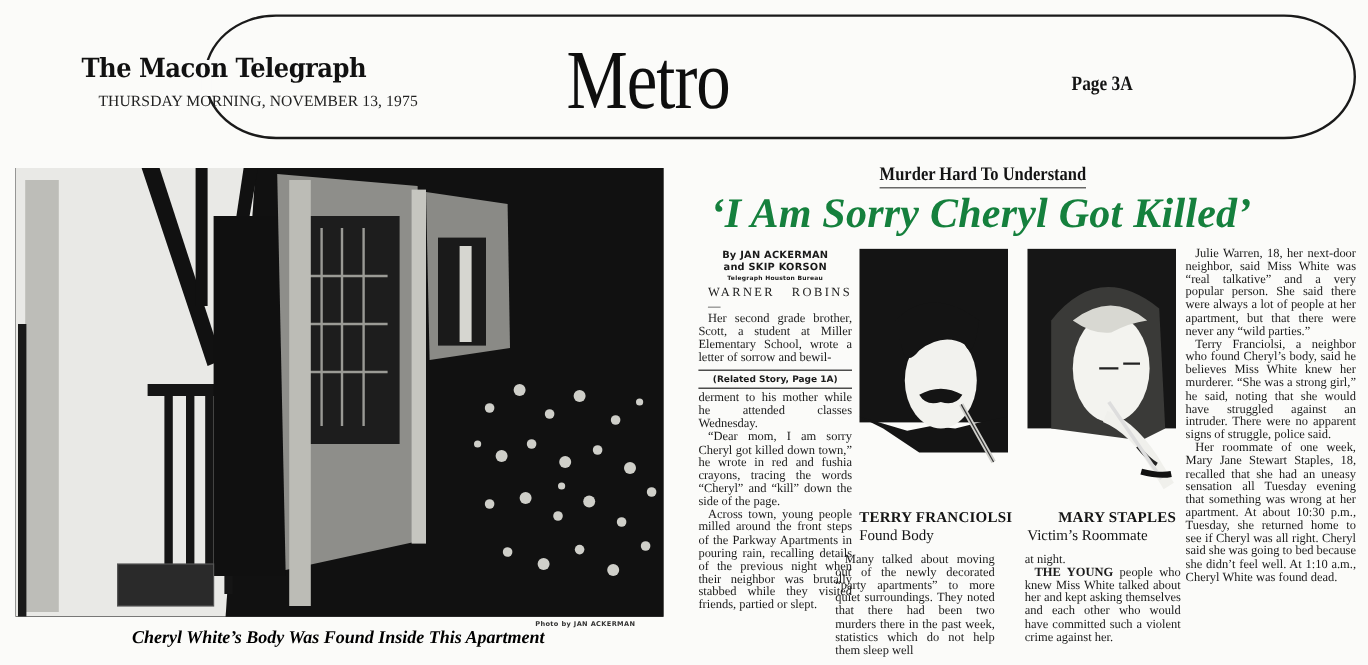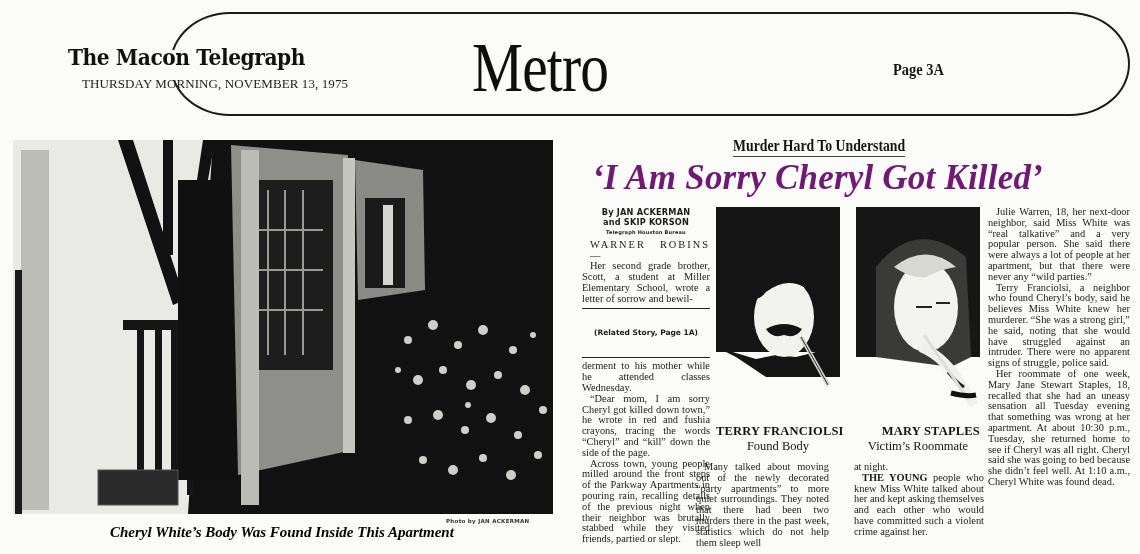--- a/index.html
+++ b/index.html
@@ -59,21 +59,21 @@
     
     .kicker {
       position: absolute; left: 733px; top: 137px;
       font-family: "Liberation Serif", serif; font-weight: bold; font-size: 16px;
       transform: scaleX(0.86); transform-origin: left; white-space: nowrap;
       border-bottom: 1px solid #444; padding-bottom: 1px;
     }
     .headline {
       position: absolute; left: 592px; top: 158px;
       font-family: "Liberation Serif", serif; font-style: italic; font-weight: bold;
-      font-size: 35px; white-space: nowrap; letter-spacing: 0.2px; color: #701a75;
+      font-size: 35px; white-space: nowrap; letter-spacing: 0.2px; color: #15803d;
     }
 
     
     .col {
       position: absolute; font-family: "Liberation Serif", serif;
       font-size: 10.4px; line-height: 10.8px; text-align: justify; color: #1a1a1a;
     }
     .col p { text-indent: 8px; }
     .col p.noindent { text-indent: 0; }
     .byline {
@@ -81,37 +81,37 @@
       line-height: 10px; text-align: center; letter-spacing: 0.2px;
     }
     .bureau {
       font-family: "DejaVu Sans", sans-serif; font-weight: bold; font-size: 5px;
       text-align: center; letter-spacing: 0.2px; margin-bottom: 2px;
     }
     .dateline { letter-spacing: 2px; }
     .related {
       border-top: 1px solid #222; border-bottom: 1px solid #222;
       font-family: "DejaVu Sans", sans-serif; font-weight: bold; font-size: 7.5px;
-      text-align: center; padding: 19px 0; margin: 3px 0; text-indent: 0;
+      text-align: center; padding: 2px 0; margin: 3px 0; text-indent: 0;
     }
     .lead-in { font-weight: bold; }
 
     
     .mug {
       position: absolute; top: 207px; width: 124px; height: 208px; overflow: hidden;
       background: #fbfbf9;
     }
     .mug svg { width: 100%; height: 100%; display: block; }
     .mug-name {
       position: absolute; font-family: "Liberation Serif", serif; font-weight: bold;
       font-size: 12.5px; white-space: nowrap; text-align: right; letter-spacing: 0.2px;
     }
     .mug-role {
       position: absolute; font-family: "Liberation Serif", serif;
-      font-size: 12.5px; white-space: nowrap; text-align: center;
+      font-size: 12.5px; white-space: nowrap; text-align: left;
     }
   </style>
 </head>
 <body>
 
 <div class="masthead-frame"></div>
 <div class="paper-name">The Macon Telegraph</div>
 <div class="paper-date">THURSDAY MORNING, NOVEMBER 13, 1975</div>
 <div class="section-title">Metro</div>
 <div class="page-number">Page 3A</div>

